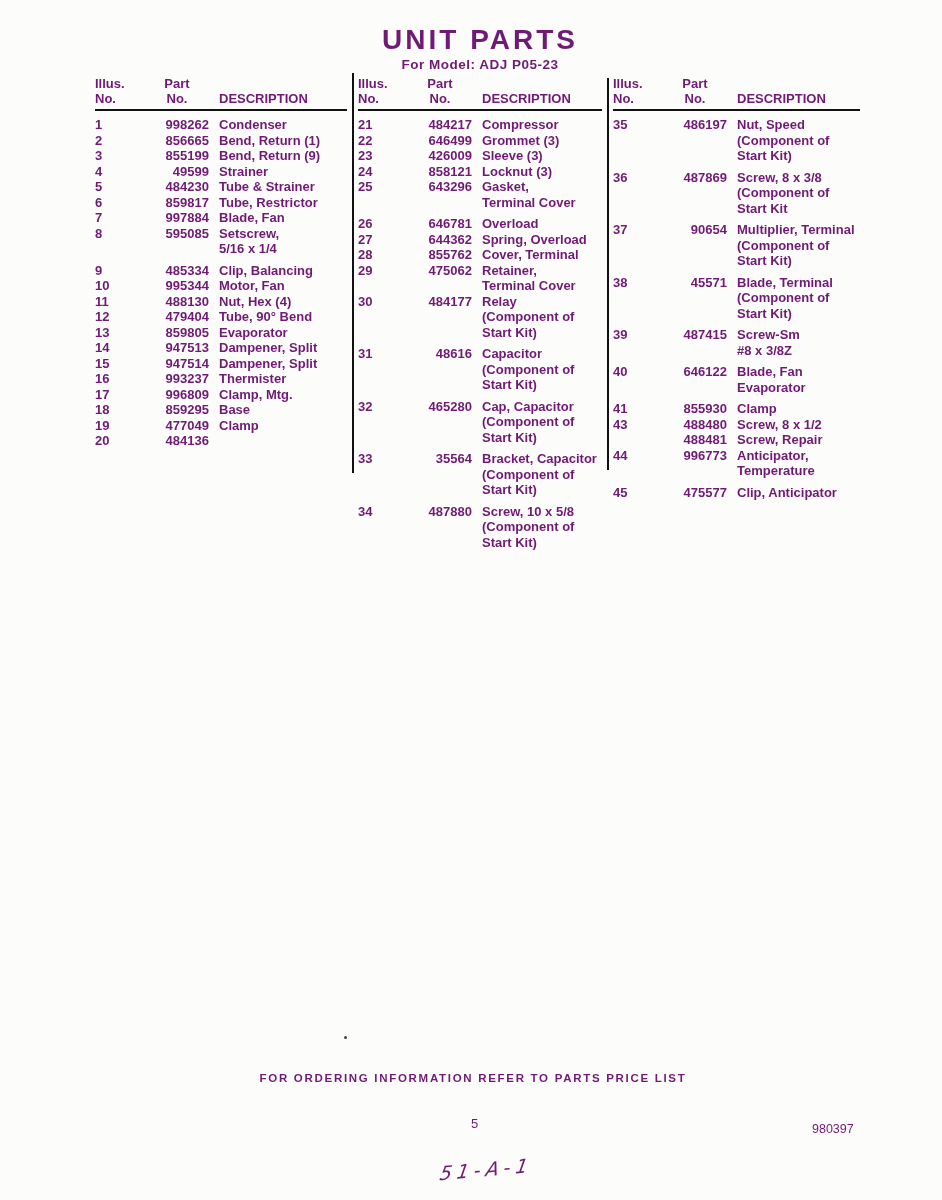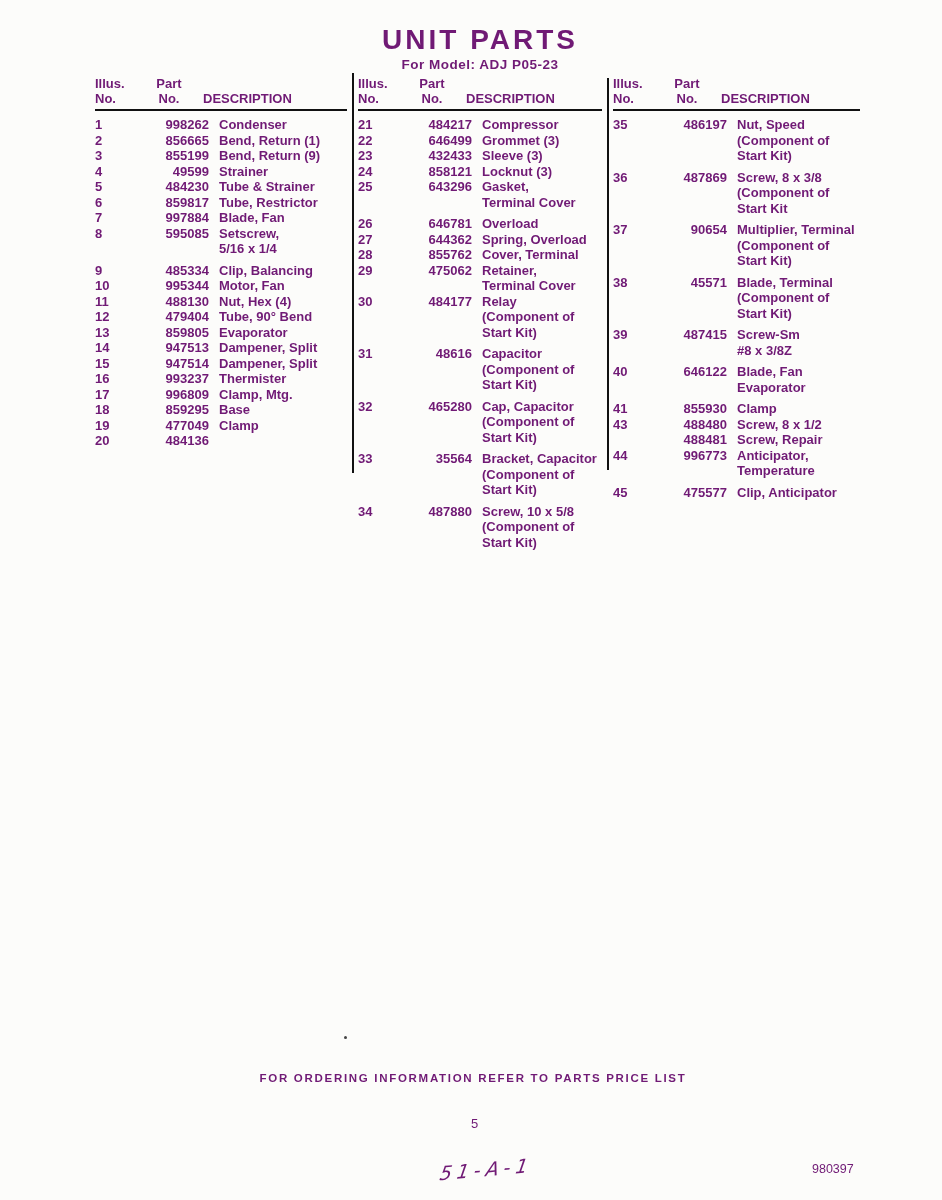--- a/index.html
+++ b/index.html
@@ -19,40 +19,40 @@
 
   
   .col{position:absolute;top:76px;}
   .col-1{left:95px;width:252px;}
   .col-2{left:358px;width:244px;}
   .col-3{left:613px;width:247px;}
   .divider{position:absolute;width:2px;background:#111;}
   .divider-1{left:352px;top:73px;height:400px;}
   .divider-2{left:607px;top:78px;height:392px;}
 
-  .col-head{display:grid;grid-template-columns:40px 64px auto;column-gap:2px;
+  .col-head{display:grid;grid-template-columns:40px 64px auto;column-gap:10px;
     font-size:13px;font-weight:bold;line-height:15px;}
   .col-head .illus{text-align:left;}
   .col-head .part{text-align:center;}
   .col-head .desc{align-self:end;}
   .col-head span{display:block;}
   .head-rule{height:2px;background:#111;margin-top:3px;margin-bottom:6px;}
 
   .row{display:grid;grid-template-columns:40px 64px auto;column-gap:10px;
     font-size:13px;font-weight:600;line-height:15.5px;}
   .row.gap{margin-top:6px;}
   .cell.illus{text-align:left;}
   .cell.part{text-align:right;}
   .cell.desc div{white-space:nowrap;}
 
   
   .ordering-note{position:absolute;top:1072px;left:0;width:100%;text-align:center;
     transform:translateX(2px);font-size:11.5px;font-weight:bold;letter-spacing:1.7px;}
   .page-number{position:absolute;top:1116px;left:471px;font-size:13px;}
-  .doc-number{position:absolute;top:1162px;left:812px;font-size:12.5px;}
+  .doc-number{position:absolute;top:1122px;left:812px;font-size:12.5px;}
   .handwritten{position:absolute;top:1158px;left:440px;
     font-family:"DejaVu Sans","Liberation Sans",sans-serif;
     font-style:italic;font-size:19px;letter-spacing:5px;
     transform:rotate(-5deg) skewX(-14deg);}
   .speck{position:absolute;top:1036px;left:344px;width:3px;height:3px;background:#444;border-radius:50%;}
 </style>
 </head>
 <body>
 
 <div class="page">
@@ -243,21 +243,21 @@
         </div>
         <div class="row">
           <div class="cell illus">22</div>
           <div class="cell part">646499</div>
           <div class="cell desc">
             <div>Grommet (3)</div>
           </div>
         </div>
         <div class="row">
           <div class="cell illus">23</div>
-          <div class="cell part">432433</div>
+          <div class="cell part">426009</div>
           <div class="cell desc">
             <div>Sleeve (3)</div>
           </div>
         </div>
         <div class="row">
           <div class="cell illus">24</div>
           <div class="cell part">858121</div>
           <div class="cell desc">
             <div>Locknut (3)</div>
           </div>

